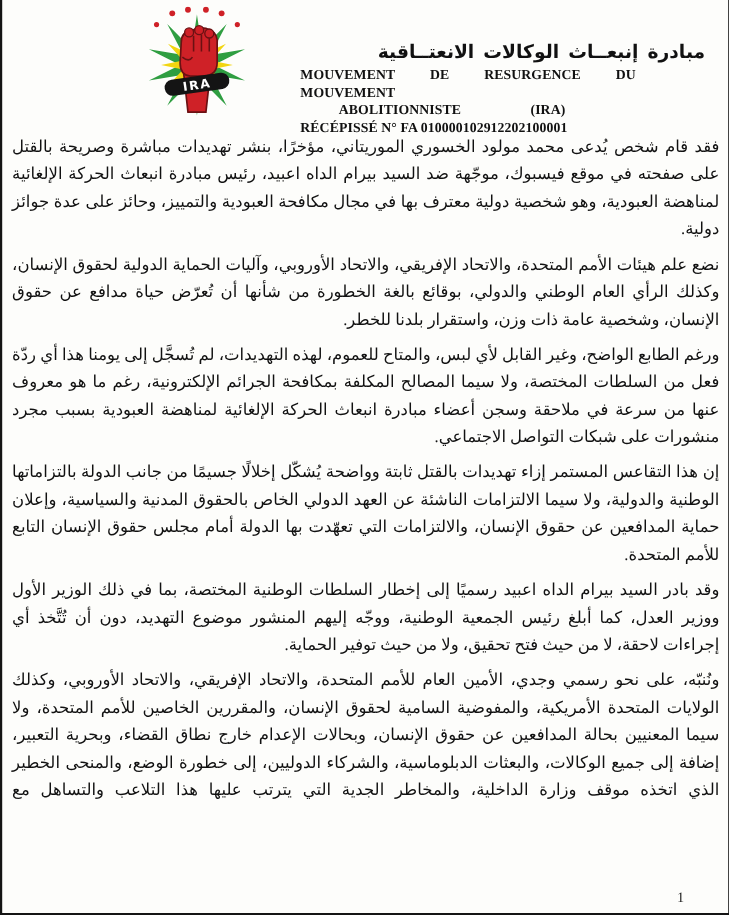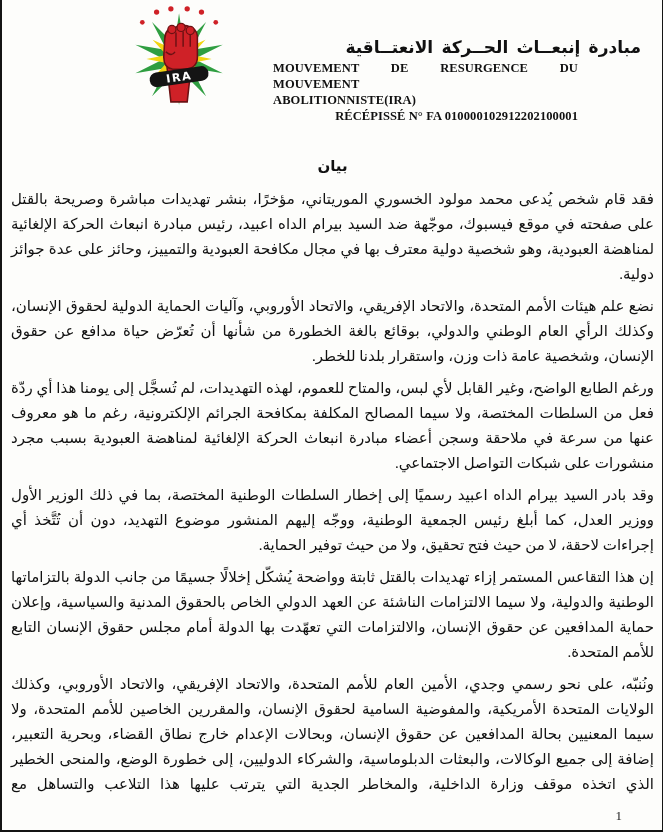--- a/index.html
+++ b/index.html
@@ -23,22 +23,22 @@
     direction:rtl;
     font-weight:bold;
     font-size:17px;
     line-height:24px;
     white-space:nowrap;
     text-align:right;
     word-spacing:4px;
   }
   .org-fr{width:305px;font-weight:bold;font-size:12.5px;line-height:16px;letter-spacing:.1px;}
   .fr-line1{text-align:justify;text-align-last:justify;}
-  .fr-line2{display:flex;justify-content:flex-start;width:206px;}
-  .fr-line3{white-space:nowrap;text-align:right;}
+  .fr-line2{display:flex;justify-content:space-between;width:206px;margin-left:35px;}
+  .fr-line3{white-space:nowrap;}
   .content{
     padding:0 8px 0 9px;
     direction:rtl;
   }
   .doc-title{
     text-align:center;
     font-weight:bold;
     font-size:15px;
     line-height:20px;
     margin:34px 0 11px 0;
@@ -91,38 +91,37 @@
         <path fill="none" stroke="#6b1113" stroke-width="1.4" d="M39,45 Q45,50 48,45"></path>
 
         <g transform="rotate(-8 52 69)">
           <rect x="23" y="62" width="58" height="14.5" rx="7" fill="#141414"></rect>
           <text x="52" y="73.5" text-anchor="middle" fill="#ffffff" font-family="DejaVu Sans, sans-serif" font-size="11" font-weight="bold" letter-spacing="1.5">IRA</text>
         </g>
       </svg>
     </div>
 
     <div class="header-text">
-      <div class="title-ar">مبادرة إنبعــاث الحــركة الانعتــاقية</div>
+      <div class="title-ar">مبادرة إنبعــاث الوكالات الانعتــاقية</div>
       <div class="org-fr">
         <div class="fr-line1">MOUVEMENT DE RESURGENCE DU MOUVEMENT</div>
         <div class="fr-line2">
           <span>ABOLITIONNISTE</span>
           <span>(IRA)</span>
         </div>
         <div class="fr-line3">RÉCÉPISSÉ N° FA 010000102912202100001</div>
       </div>
     </div>
 
   </div>
 
   <div class="content">
-    <div class="doc-title">بيان</div>
     <p>فقد قام شخص يُدعى محمد مولود الخسوري الموريتاني، مؤخرًا، بنشر تهديدات مباشرة وصريحة بالقتل على صفحته في موقع فيسبوك، موجّهة ضد السيد بيرام الداه اعبيد، رئيس مبادرة انبعاث الحركة الإلغائية لمناهضة العبودية، وهو شخصية دولية معترف بها في مجال مكافحة العبودية والتمييز، وحائز على عدة جوائز دولية.</p>
     <p>نضع علم هيئات الأمم المتحدة، والاتحاد الإفريقي، والاتحاد الأوروبي، وآليات الحماية الدولية لحقوق الإنسان، وكذلك الرأي العام الوطني والدولي، بوقائع بالغة الخطورة من شأنها أن تُعرّض حياة مدافع عن حقوق الإنسان، وشخصية عامة ذات وزن، واستقرار بلدنا للخطر.</p>
     <p>ورغم الطابع الواضح، وغير القابل لأي لبس، والمتاح للعموم، لهذه التهديدات، لم تُسجَّل إلى يومنا هذا أي ردّة فعل من السلطات المختصة، ولا سيما المصالح المكلفة بمكافحة الجرائم الإلكترونية، رغم ما هو معروف عنها من سرعة في ملاحقة وسجن أعضاء مبادرة انبعاث الحركة الإلغائية لمناهضة العبودية بسبب مجرد منشورات على شبكات التواصل الاجتماعي.</p>
+    <p>إن هذا التقاعس المستمر إزاء تهديدات بالقتل ثابتة وواضحة يُشكّل إخلالًا جسيمًا من جانب الدولة بالتزاماتها الوطنية والدولية، ولا سيما الالتزامات الناشئة عن العهد الدولي الخاص بالحقوق المدنية والسياسية، وإعلان حماية المدافعين عن حقوق الإنسان، والالتزامات التي تعهّدت بها الدولة أمام مجلس حقوق الإنسان التابع للأمم المتحدة.</p>
     <p>وقد بادر السيد بيرام الداه اعبيد رسميًا إلى إخطار السلطات الوطنية المختصة، بما في ذلك الوزير الأول ووزير العدل، كما أبلغ رئيس الجمعية الوطنية، ووجّه إليهم المنشور موضوع التهديد، دون أن تُتَّخذ أي إجراءات لاحقة، لا من حيث فتح تحقيق، ولا من حيث توفير الحماية.</p>
-    <p>إن هذا التقاعس المستمر إزاء تهديدات بالقتل ثابتة وواضحة يُشكّل إخلالًا جسيمًا من جانب الدولة بالتزاماتها الوطنية والدولية، ولا سيما الالتزامات الناشئة عن العهد الدولي الخاص بالحقوق المدنية والسياسية، وإعلان حماية المدافعين عن حقوق الإنسان، والالتزامات التي تعهّدت بها الدولة أمام مجلس حقوق الإنسان التابع للأمم المتحدة.</p>
     <p class="para-continued">ونُنبّه، على نحو رسمي وجدي، الأمين العام للأمم المتحدة، والاتحاد الإفريقي، والاتحاد الأوروبي، وكذلك الولايات المتحدة الأمريكية، والمفوضية السامية لحقوق الإنسان، والمقررين الخاصين للأمم المتحدة، ولا سيما المعنيين بحالة المدافعين عن حقوق الإنسان، وبحالات الإعدام خارج نطاق القضاء، وبحرية التعبير، إضافة إلى جميع الوكالات، والبعثات الدبلوماسية، والشركاء الدوليين، إلى خطورة الوضع، والمنحى الخطير الذي اتخذه موقف وزارة الداخلية، والمخاطر الجدية التي يترتب عليها هذا التلاعب والتساهل مع</p>
   </div>
 
   <div class="page-number">1</div>
 
 </div>
 
 </body></html>

